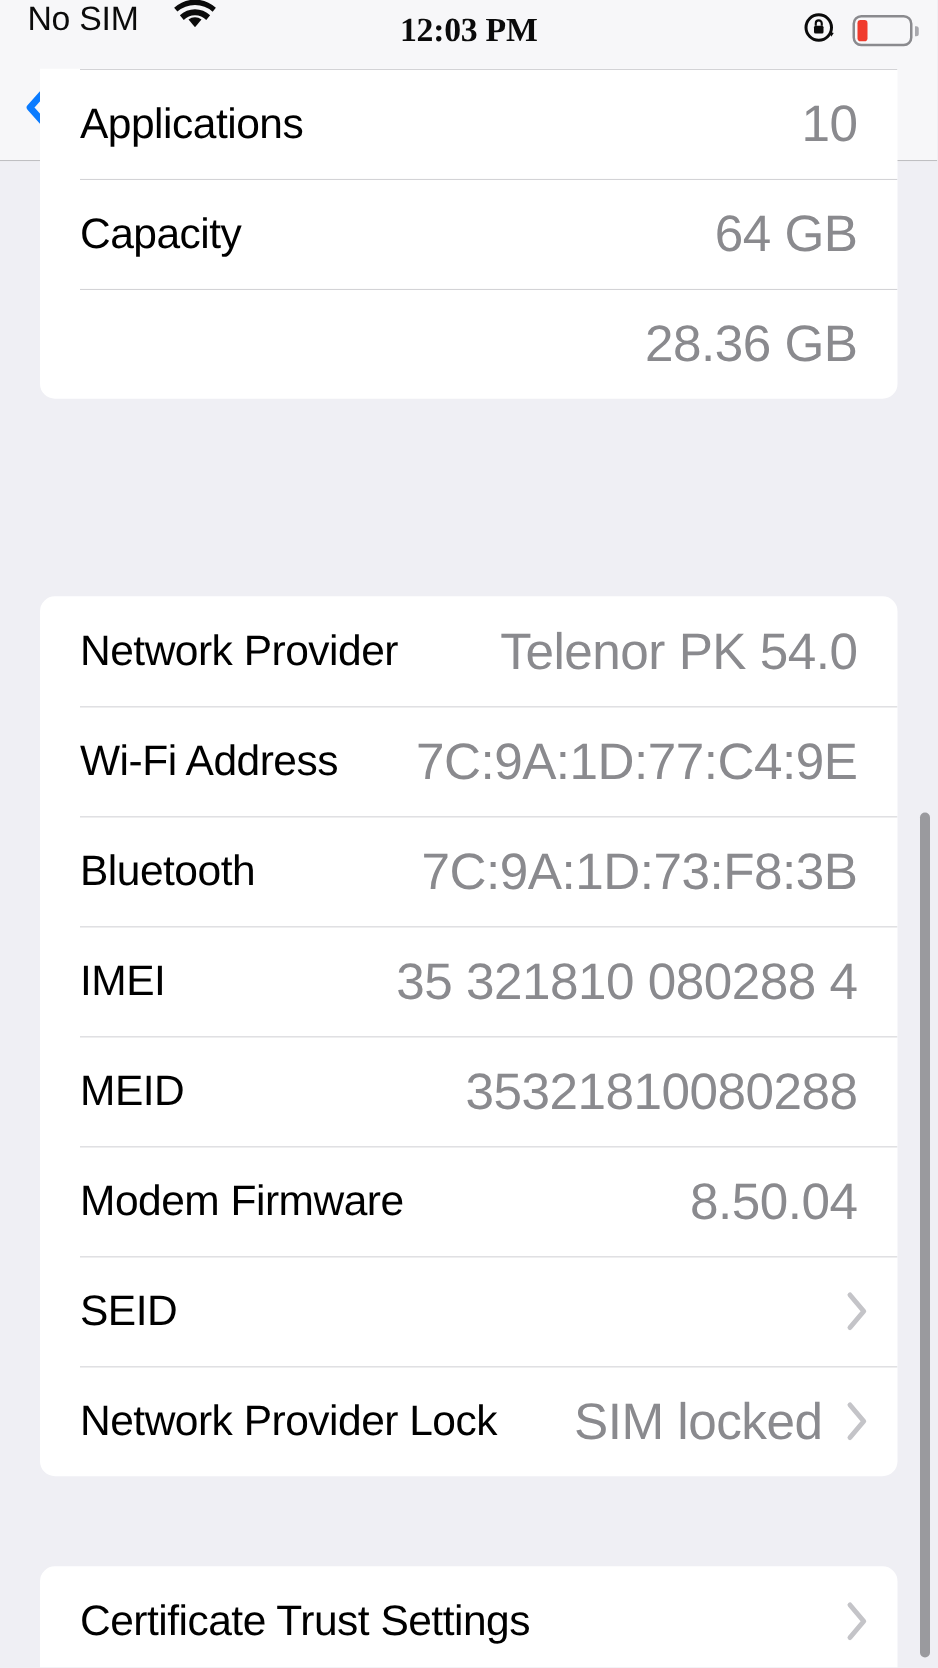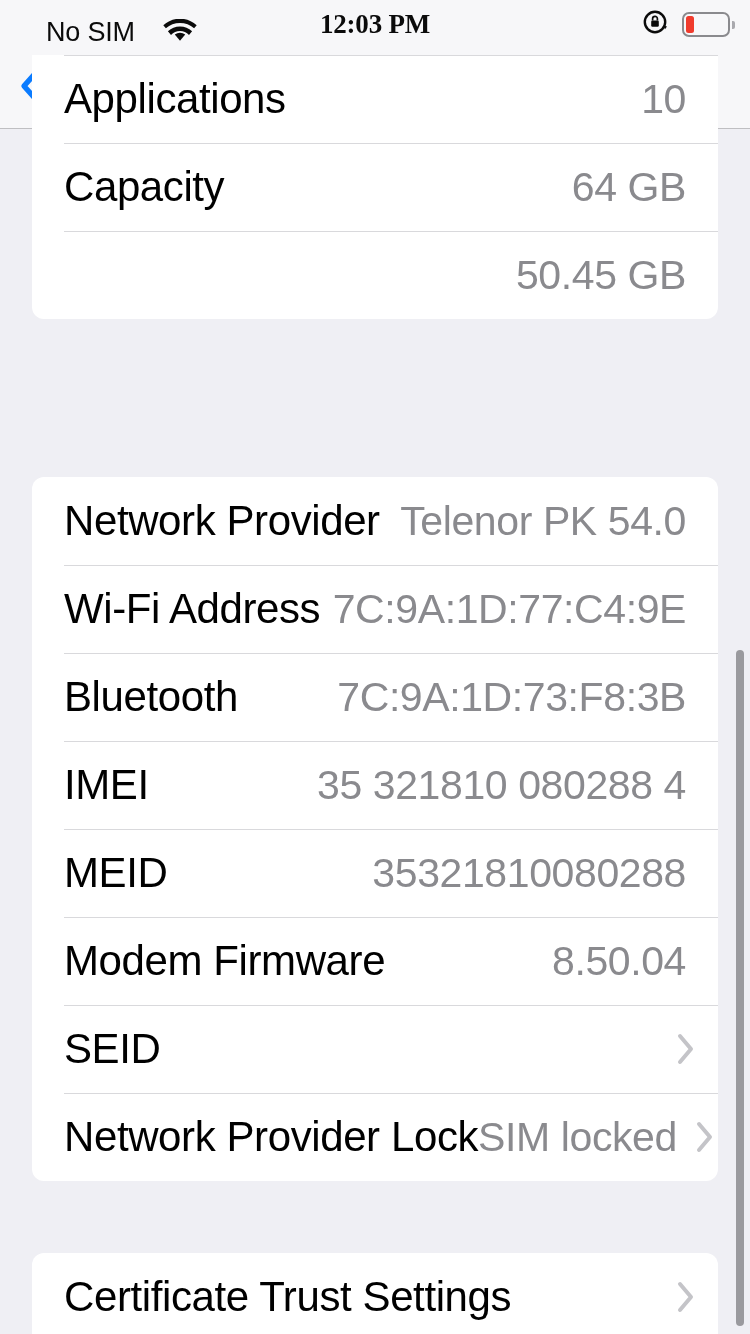--- a/index.html
+++ b/index.html
@@ -11,21 +11,21 @@
     -webkit-font-smoothing:antialiased;
   }
   #screen { position:relative; width:750px; height:1334px; background:#EFEFF4; overflow:hidden; }
 
   
   .statusbar {
     position:absolute; top:0; left:0; width:750px; height:48px;
     background:#F7F7F9;
     display:flex; align-items:center;
   }
-  .sb-left { position:absolute; left:22px; top:0; height:48px; display:flex; align-items:flex-end; gap:28px;margin-left:24px; }
+  .sb-left { position:absolute; left:22px; top:0; height:48px; display:flex; align-items:flex-start; gap:28px; }
   .sb-carrier { font-size:27px; font-weight:400; color:#0B0B0B; letter-spacing:-0.2px; }
   .sb-center { position:absolute; left:0; width:750px; text-align:center; top:0; height:48px; line-height:48px;font-family:Liberation Serif, serif; }
   .sb-time { font-size:27px; font-weight:700; color:#0B0B0B; letter-spacing:-0.2px; }
   .sb-right { position:absolute; right:16px; top:0; height:48px; display:flex; align-items:center; gap:12px; }
 
   .wifi-icon { display:block; }
   .rot-icon { display:block; }
 
   .battery { position:relative; width:52px; height:25px; }
   .battery-body {
@@ -74,21 +74,21 @@
   }
   .row + .row::before {
     content:""; position:absolute; left:32px; right:0; top:0;
     height:1px; background:#C9C9CD; transform:scaleY(0.7);
   }
   .row.with-top-sep::before {
     content:""; position:absolute; left:32px; right:0; top:0;
     height:1px; background:#C9C9CD; transform:scaleY(0.7);
   }
   .row-label {
-    font-size:42px; color:#000; letter-spacing:-0.4px; white-space:nowrap;
+    font-size:34px; color:#000; letter-spacing:-0.4px; white-space:nowrap;
   }
   .row-spacer { flex:1 1 auto; }
   .row-value {
     font-size:41px; color:#8A8A8E; letter-spacing:-0.4px; white-space:nowrap;
   }
   .row-chevron { margin-left:16px; display:flex; align-items:center; }
   .row.has-chevron { padding-right:22px; }
 
   
   .scrollbar-track {
@@ -158,21 +158,21 @@
         <span class="row-spacer"></span>
         <span class="row-value">10</span>
       </div>
       <div class="row">
         <span class="row-label">Capacity</span>
         <span class="row-spacer"></span>
         <span class="row-value">64 GB</span>
       </div>
       <div class="row">
         <span class="row-spacer"></span>
-        <span class="row-value">50.45 GB</span>
+        <span class="row-value">28.36 GB</span>
       </div>
     </div>
 
     <div class="card" style="top:348px;">
       <div class="row">
         <span class="row-label">Network Provider</span>
         <span class="row-spacer"></span>
         <span class="row-value">Telenor PK 54.0</span>
       </div>
       <div class="row">

